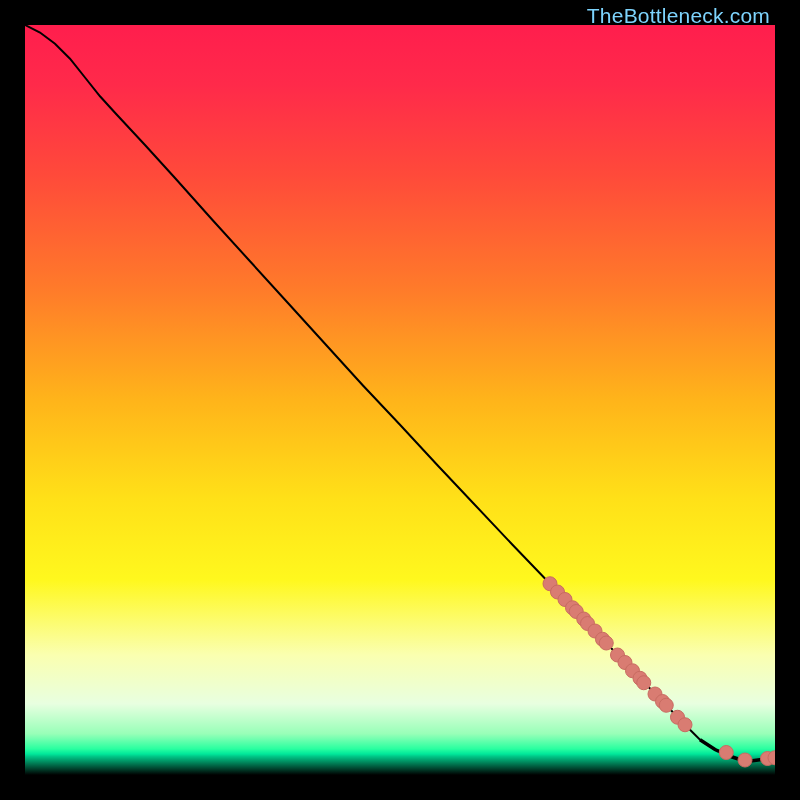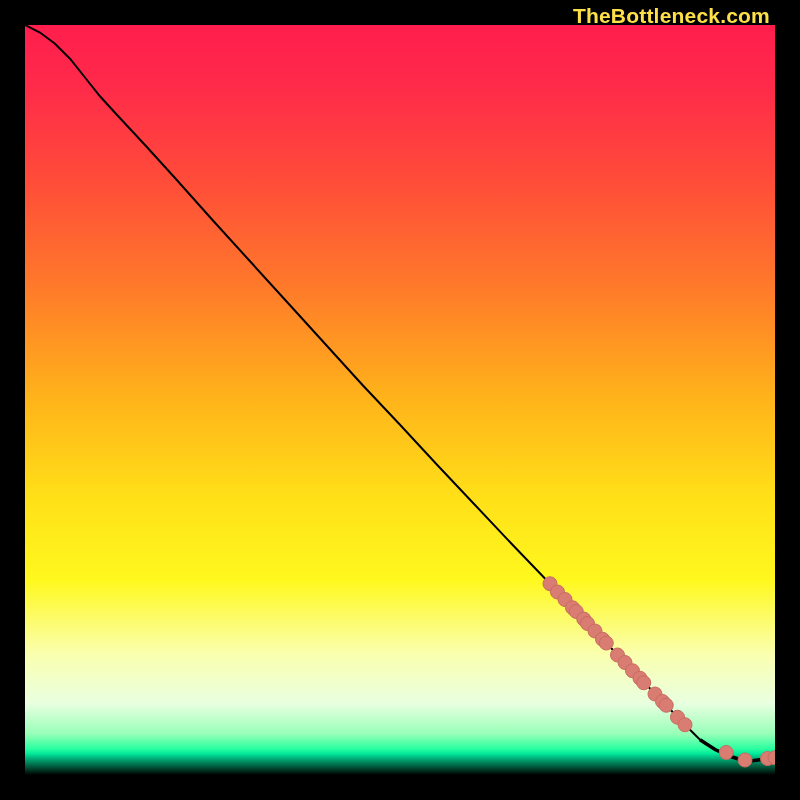--- a/index.html
+++ b/index.html
@@ -23,24 +23,24 @@
     position: absolute;
     left: 0;
     top: 0;
     width: 750px;
     height: 750px;
   }
   .attribution {
     position: absolute;
     top: 4px;
     right: 30px;
-    color: #fde047;
+    color: #7dd3fc;
     font-size: 21px;
     letter-spacing: 0.2px;
-    font-weight: 700;
+    font-weight: 400;
   }
 </style>
 </head>
 <body>
 
 <div class="attribution">TheBottleneck.com</div>
 
 <div class="frame">
   <svg class="plot" viewBox="0 0 750 750" preserveAspectRatio="none">
     <defs>

